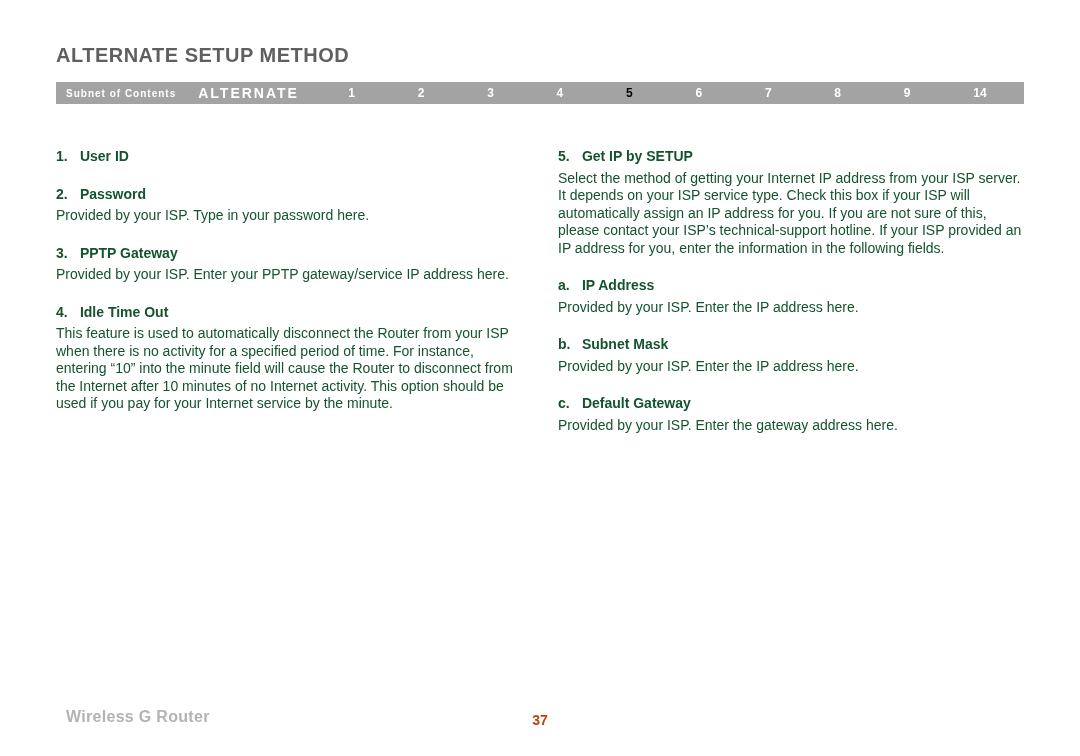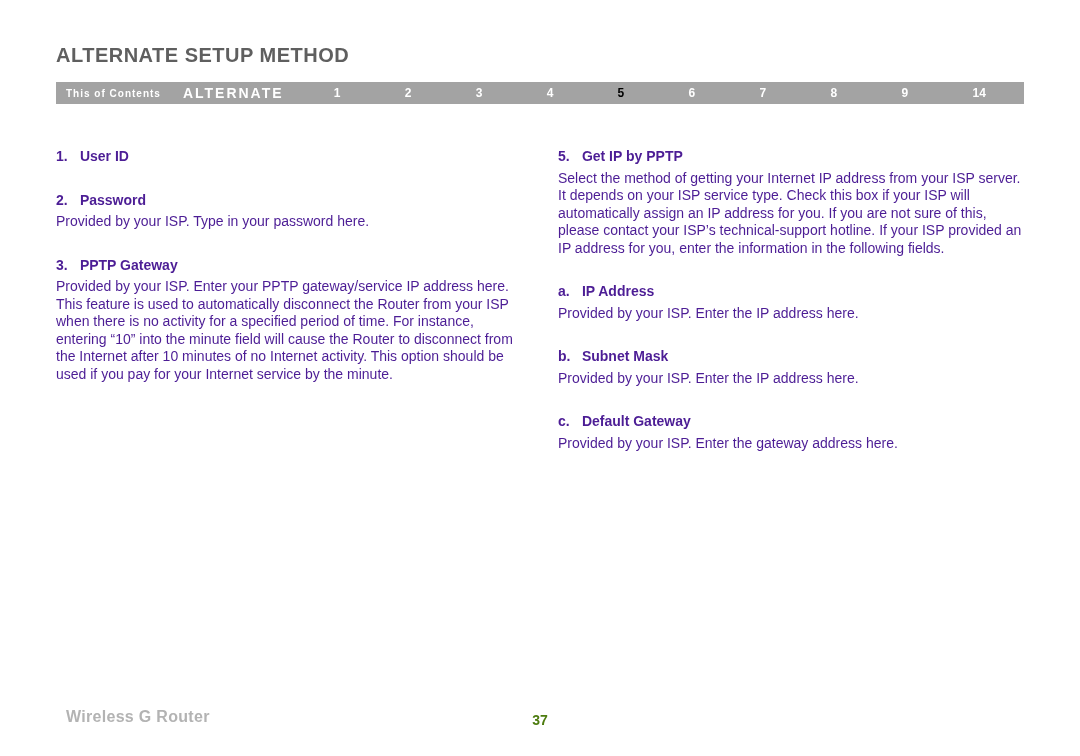--- a/index.html
+++ b/index.html
@@ -76,25 +76,25 @@
     left: 56px;
     right: 56px;
     top: 148px;
     display: flex;
     gap: 36px;
   }
   .col {
     flex: 1;
     font-size: 14px;
     line-height: 1.25;
-    color: #4c1d95;
+    color: #14532d;
   }
   .item-heading {
     font-weight: 700;
-    margin-top: 26px;
+    margin-top: 20px;
     margin-bottom: 4px;
     font-size: 14px;
   }
   .item-heading:first-child,
   .item-heading.first {
     margin-top: 0;
   }
   .num-heading .num {
     display: inline-block;
     min-width: 20px;
@@ -112,32 +112,32 @@
     letter-spacing: 0.3px;
   }
   .footer-page {
     position: absolute;
     left: 0;
     right: 0;
     bottom: 28px;
     text-align: center;
     font-size: 14px;
     font-weight: 700;
-    color: #4d7c0f;
+    color: #c2410c;
   }
 </style>
 </head>
 <body>
 
 <div class="page">
 
   <div class="page-title">ALTERNATE SETUP METHOD</div>
 
   <div class="nav-bar">
-    <span class="nav-toc">This of Contents</span>
+    <span class="nav-toc">Subnet of Contents</span>
     <span class="nav-sections-label">ALTERNATE</span>
     <div class="nav-numbers">
       <span class="nav-num">1</span>
       <span class="nav-num">2</span>
       <span class="nav-num">3</span>
       <span class="nav-num">4</span>
       <span class="nav-num current">5</span>
       <span class="nav-num">6</span>
       <span class="nav-num">7</span>
       <span class="nav-num">8</span>
@@ -159,29 +159,33 @@
         <span>Password</span>
       </div>
       <div class="item-body">Provided by your ISP. Type in your password here.</div>
 
       <div class="item-heading num-heading">
         <span class="num">3.</span>
         <span>PPTP Gateway</span>
       </div>
       <div class="item-body">Provided by your ISP. Enter your PPTP gateway/service IP address here.</div>
 
+      <div class="item-heading num-heading">
+        <span class="num">4.</span>
+        <span>Idle Time Out</span>
+      </div>
       <div class="item-body">This feature is used to automatically disconnect the Router from your ISP when there is no activity for a specified period of time. For instance, entering “10” into the minute field will cause the Router to disconnect from the Internet after 10 minutes of no Internet activity. This option should be used if you pay for your Internet service by the minute.</div>
 
     </div>
 
     <div class="col">
 
       <div class="item-heading num-heading first">
         <span class="num">5.</span>
-        <span>Get IP by PPTP</span>
+        <span>Get IP by SETUP</span>
       </div>
       <div class="item-body">Select the method of getting your Internet IP address from your ISP server. It depends on your ISP service type. Check this box if your ISP will automatically assign an IP address for you. If you are not sure of this, please contact your ISP’s technical-support hotline. If your ISP provided an IP address for you, enter the information in the following fields.</div>
 
       <div class="item-heading num-heading">
         <span class="num">a.</span>
         <span>IP Address</span>
       </div>
       <div class="item-body">Provided by your ISP. Enter the IP address here.</div>
 
       <div class="item-heading num-heading">

